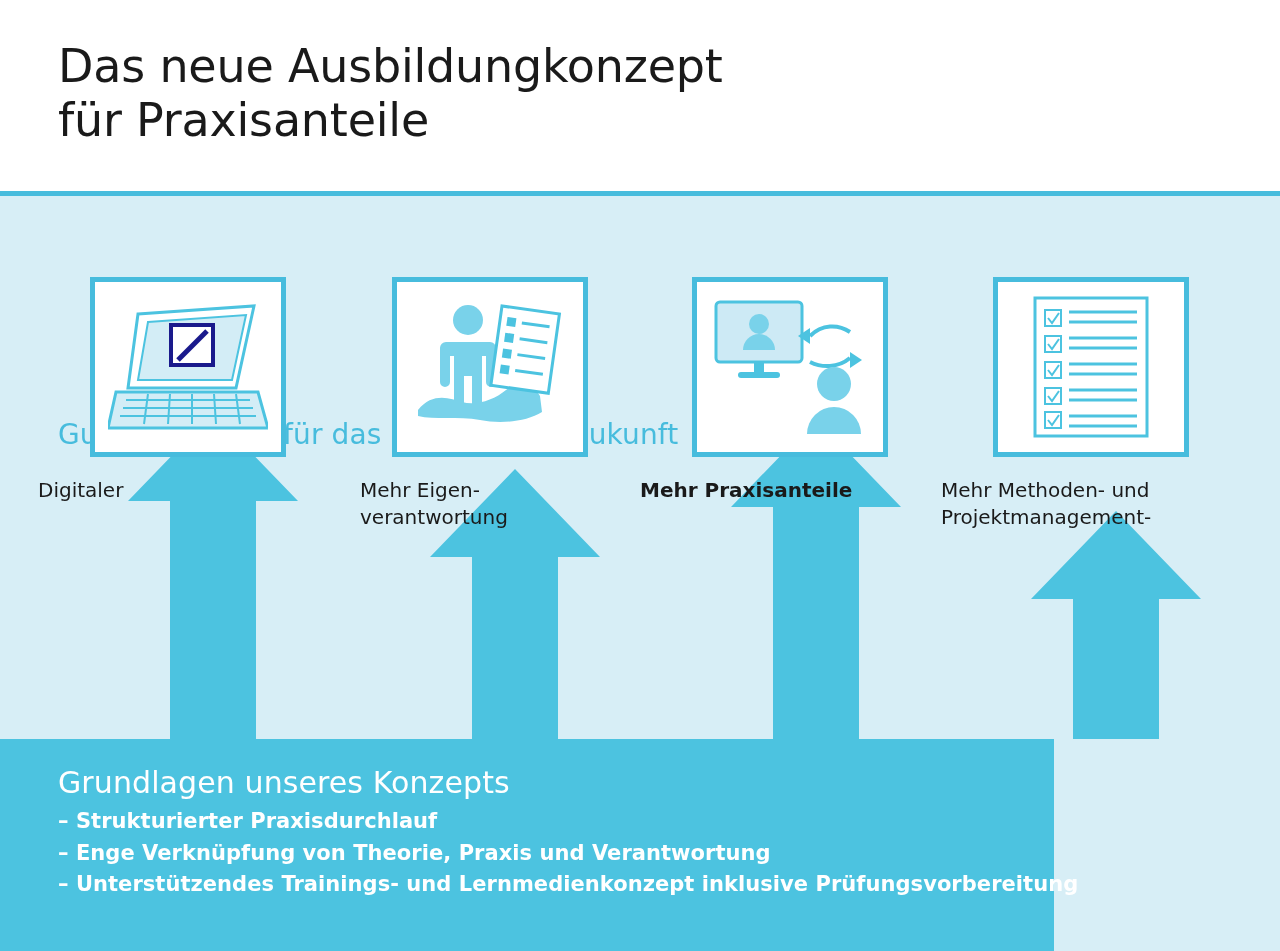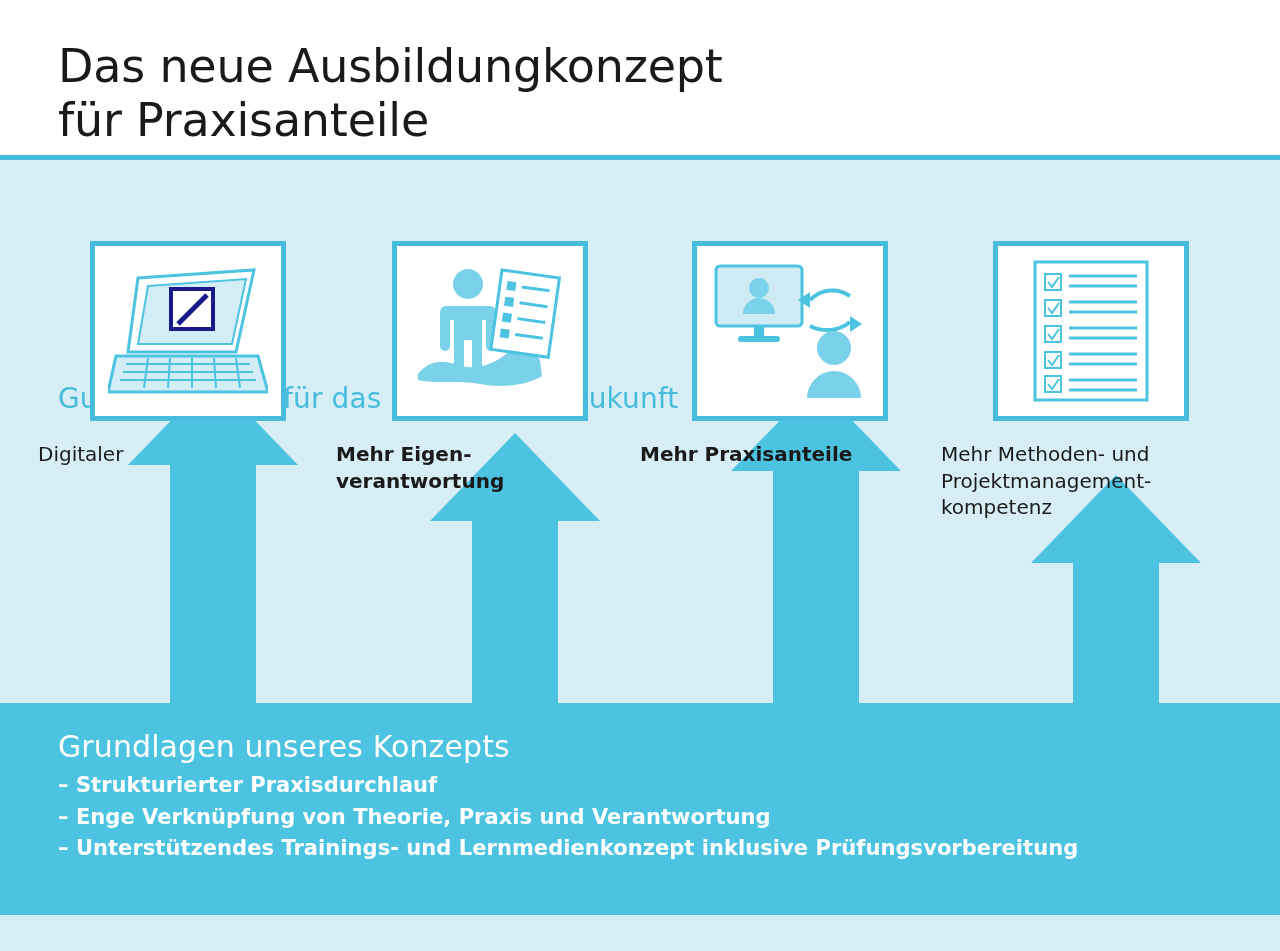--- a/index.html
+++ b/index.html
@@ -11,21 +11,21 @@
     height: 951px;
     background: #d7eef6;
     font-family: "DejaVu Sans", "Liberation Sans", sans-serif;
     overflow: hidden;
     position: relative;
   }
 
   
   .header {
     background: #ffffff;
-    height: 160px;
+    height: 196px;
     box-sizing: border-box;
     padding: 40px 0 0 58px;
     border-bottom: 5px solid #47bcdd;
     position: relative;
   }
   .header h1 {
     margin: 0;
     font-weight: 400;
     font-size: 46px;
     line-height: 1.17;
@@ -76,21 +76,21 @@
     color: #1a1a1a;
     line-height: 1.33;
     width: 300px;
   }
 
   
   .footer {
     position: absolute;
     left: 0;
     bottom: 0;
-    width: 1280px;
+    width: 1054px;
     height: 212px;
     background: #4cc3e0;
     box-sizing: border-box;
     padding: 26px 0 0 58px;
     color: #ffffff;
   }
   .footer h2 {
     margin: 0 0 6px 0;
     font-weight: 400;
     font-size: 30px;
@@ -184,21 +184,21 @@
         </g>
         <g stroke="#4cc3e0" stroke-width="3">
           <line x1="22" y1="14" x2="50" y2="14"></line>
           <line x1="22" y1="30" x2="50" y2="30"></line>
           <line x1="22" y1="46" x2="50" y2="46"></line>
           <line x1="22" y1="62" x2="50" y2="62"></line>
         </g>
       </g>
     </svg>
   </div>
-  <div class="card-caption" style="left:336px; top:281px;font-weight:bold;">
+  <div class="card-caption" style="left:360px; top:281px;">
     <div>Mehr Eigen-</div>
     <div>verantwortung</div>
   </div>
 
   <div class="card" style="left:692px; top:81px;">
     <svg width="160" height="150" viewBox="0 0 160 150">
 
       <rect x="6" y="10" width="86" height="60" rx="4" fill="#cdeaf5" stroke="#4cc3e0" stroke-width="3"></rect>
       <circle cx="49" cy="32" r="10" fill="#79d2ea"></circle>
       <path d="M33,58 a16,16 0 0 1 32,0 z" fill="#79d2ea"></path>
@@ -251,21 +251,20 @@
         <rect x="34" y="120" width="16" height="16" fill="#ffffff" stroke="#4cc3e0" stroke-width="2"></rect>
         <polyline points="37,128 41,133 48,123" fill="none" stroke="#4cc3e0" stroke-width="2"></polyline>
         <line x1="58" y1="124" x2="126" y2="124" stroke="#4cc3e0" stroke-width="3"></line>
         <line x1="58" y1="134" x2="126" y2="134" stroke="#4cc3e0" stroke-width="3"></line>
       </g>
     </svg>
   </div>
   <div class="card-caption" style="left:941px; top:281px;">
     <div>Mehr Methoden- und</div>
     <div>Projektmanagement-</div>
-    <div>kompetenz</div>
   </div>
 
   <div class="footer">
     <h2>Grundlagen unseres Konzepts</h2>
     <ul>
       <li>– Strukturierter Praxisdurchlauf</li>
       <li>– Enge Verknüpfung von Theorie, Praxis und Verantwortung</li>
       <li>– Unterstützendes Trainings- und Lernmedienkonzept inklusive Prüfungsvorbereitung</li>
     </ul>
   </div>

